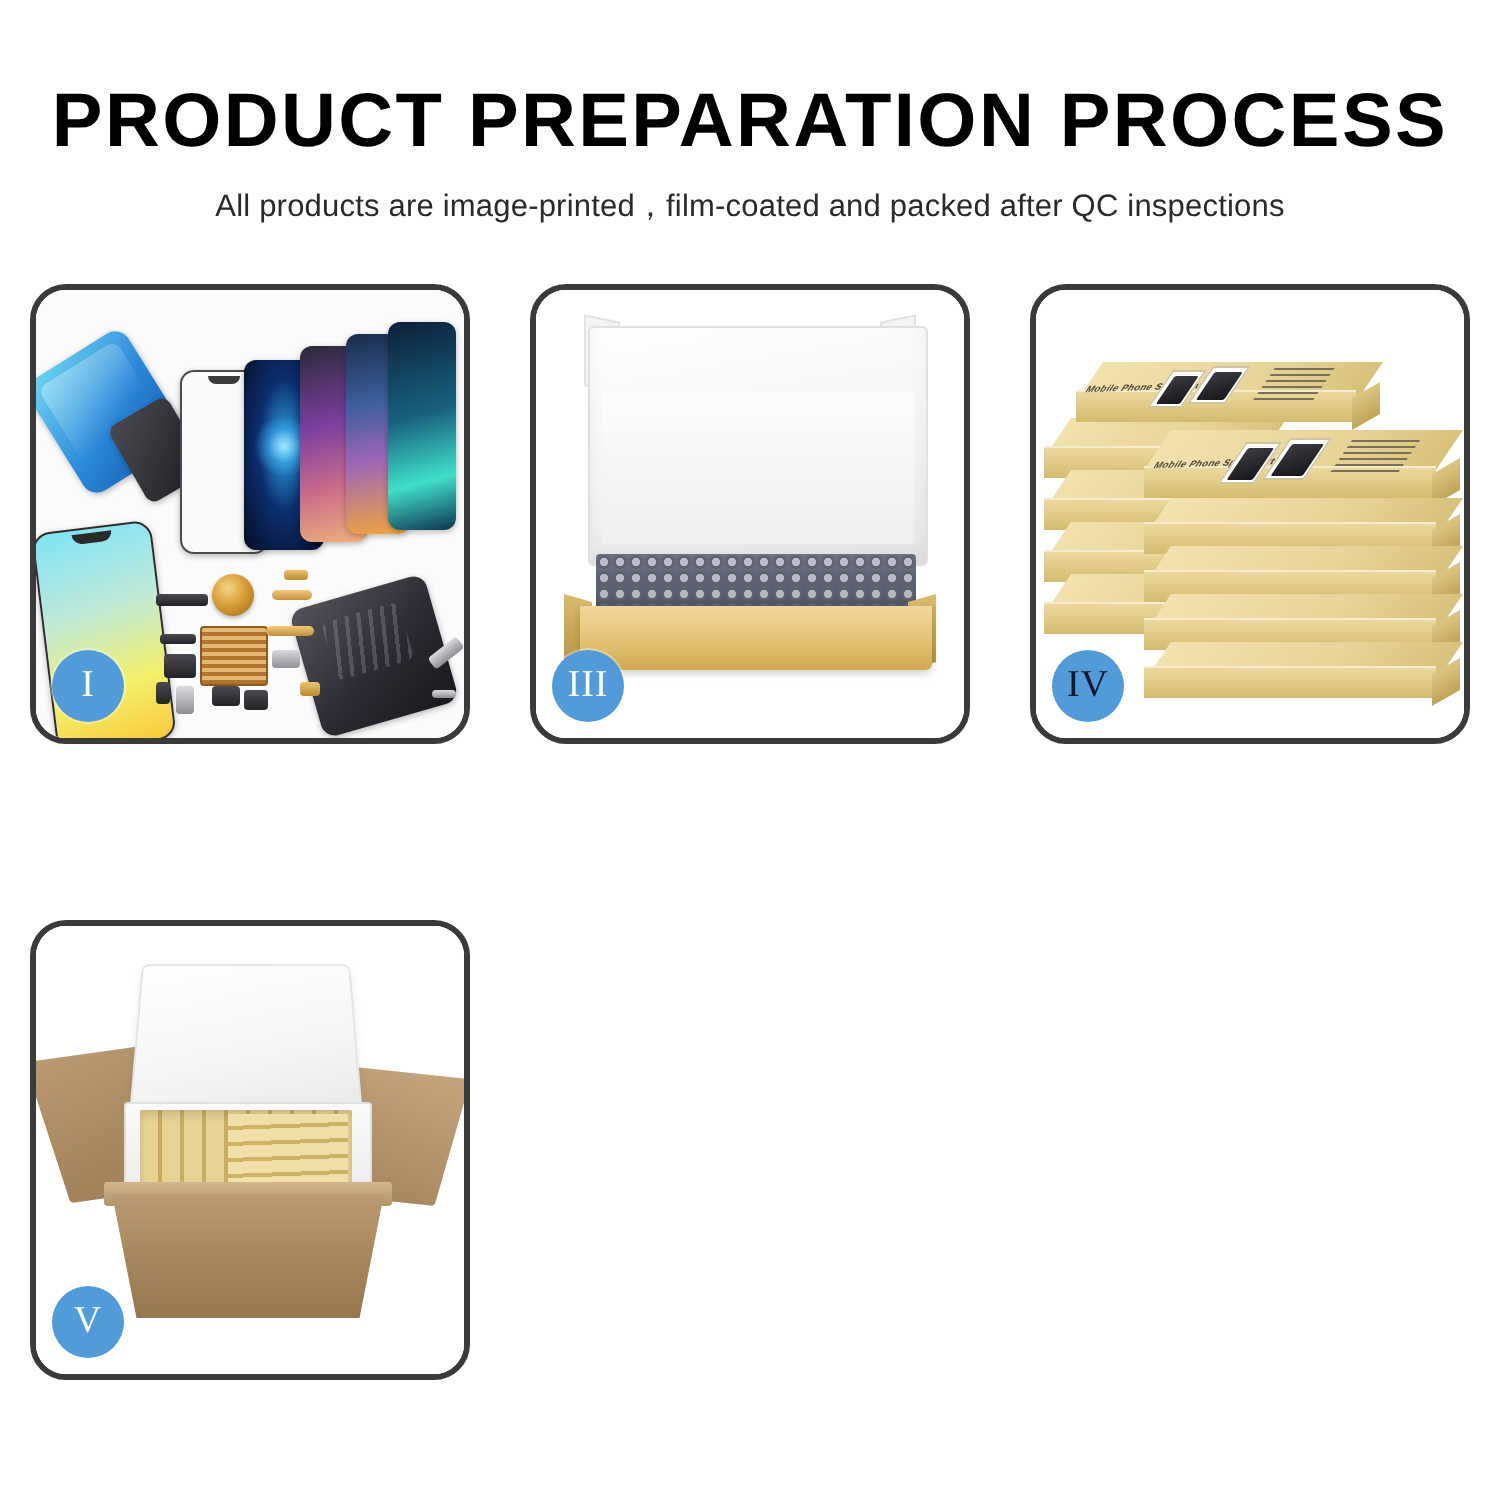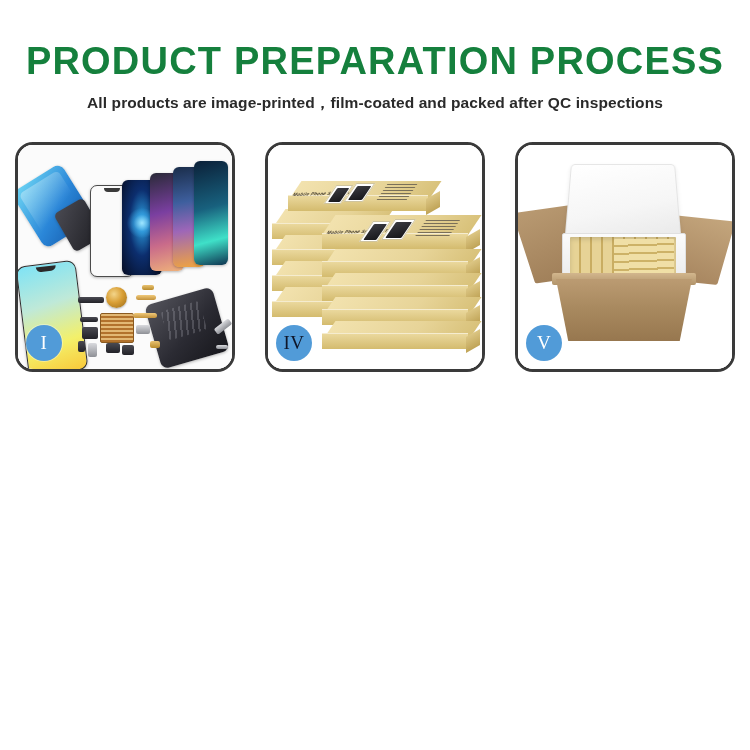--- a/index.html
+++ b/index.html
@@ -30,21 +30,21 @@
     font-weight: 700;
     letter-spacing: 1.2px;
     color: #111111;
     line-height: 1.05;
     white-space: nowrap;
   }
   #page-subtitle {
     margin: 0;
     padding-top: 11px;
     font-size: 15.5px;
-    font-weight: 700;
+    font-weight: 400;
     color: #2a2a2a;
     letter-spacing: 0.1px;
     white-space: nowrap;
   }
 
   
   #panel-grid {
     position: absolute;
     left: 15px;
     top: 142px;
@@ -432,21 +432,21 @@
     background: rgba(141,116,86,.85);
     border-radius: 1px;
   }
 
   .no-select { user-select: none; }
 </style>
 </head>
 <body class="no-select" style="background: rgb(255, 255, 255);">
 
 <div id="header">
-  <h1 id="page-title" style="color: #15803d;">PRODUCT PREPARATION PROCESS</h1>
+  <h1 id="page-title" style="color: #000000;">PRODUCT PREPARATION PROCESS</h1>
   <p id="page-subtitle">All products are image-printed，film-coated and packed after QC inspections</p>
 </div>
 
 <div id="panel-grid">
 
   <div class="panel" style="border-color: rgb(58, 58, 58);">
     <div class="panel-photo">
       <div class="p1-bg"></div>
       <div class="phone ph-back-blue"></div>
       <div class="phone ph-dark-small"></div>
@@ -472,20 +472,33 @@
       <div class="part silver" style="left:70px;  top:198px; width:9px;  height:14px;"></div>
       <div class="part gold" style="left:132px; top:196px; width:10px; height:7px;"></div>
       <div class="part dark" style="left:60px;  top:196px; width:7px;  height:11px;"></div>
       <div class="part silver" style="left:196px; top:178px; width:18px; height:7px; transform:rotate(-38deg);"></div>
       <div class="part silver" style="left:198px; top:200px; width:12px; height:4px;"></div>
     </div>
     <div class="step-badge" style="background: rgb(81, 155, 216); color: rgb(255, 255, 255);">I</div>
   </div>
 
 
+  <div class="panel" style="border-color: rgb(58, 58, 58);">
+    <div class="panel-photo">
+      <div class="p3-bg"></div>
+      <div class="box3-lidfold-l"></div>
+      <div class="box3-lidfold-r"></div>
+      <div class="box3-lidfoam"></div>
+      <div class="box3-bubbles"></div>
+      <div class="box3-side-l"></div>
+      <div class="box3-side-r"></div>
+      <div class="box3-front"></div>
+    </div>
+    <div class="step-badge" style="background: rgb(81, 155, 216); color: rgb(255, 255, 255);">III</div>
+  </div>
 
   <div class="panel" style="border-color: rgb(58, 58, 58);">
     <div class="panel-photo">
       <div class="p4-bg"></div>
       <div class="stack">
 
         <div class="kbox" style="left:2px;  top:42px;  width:108px; height:30px;">
           <div class="ktop"></div>
             <div class="kfront"></div>
         </div>

